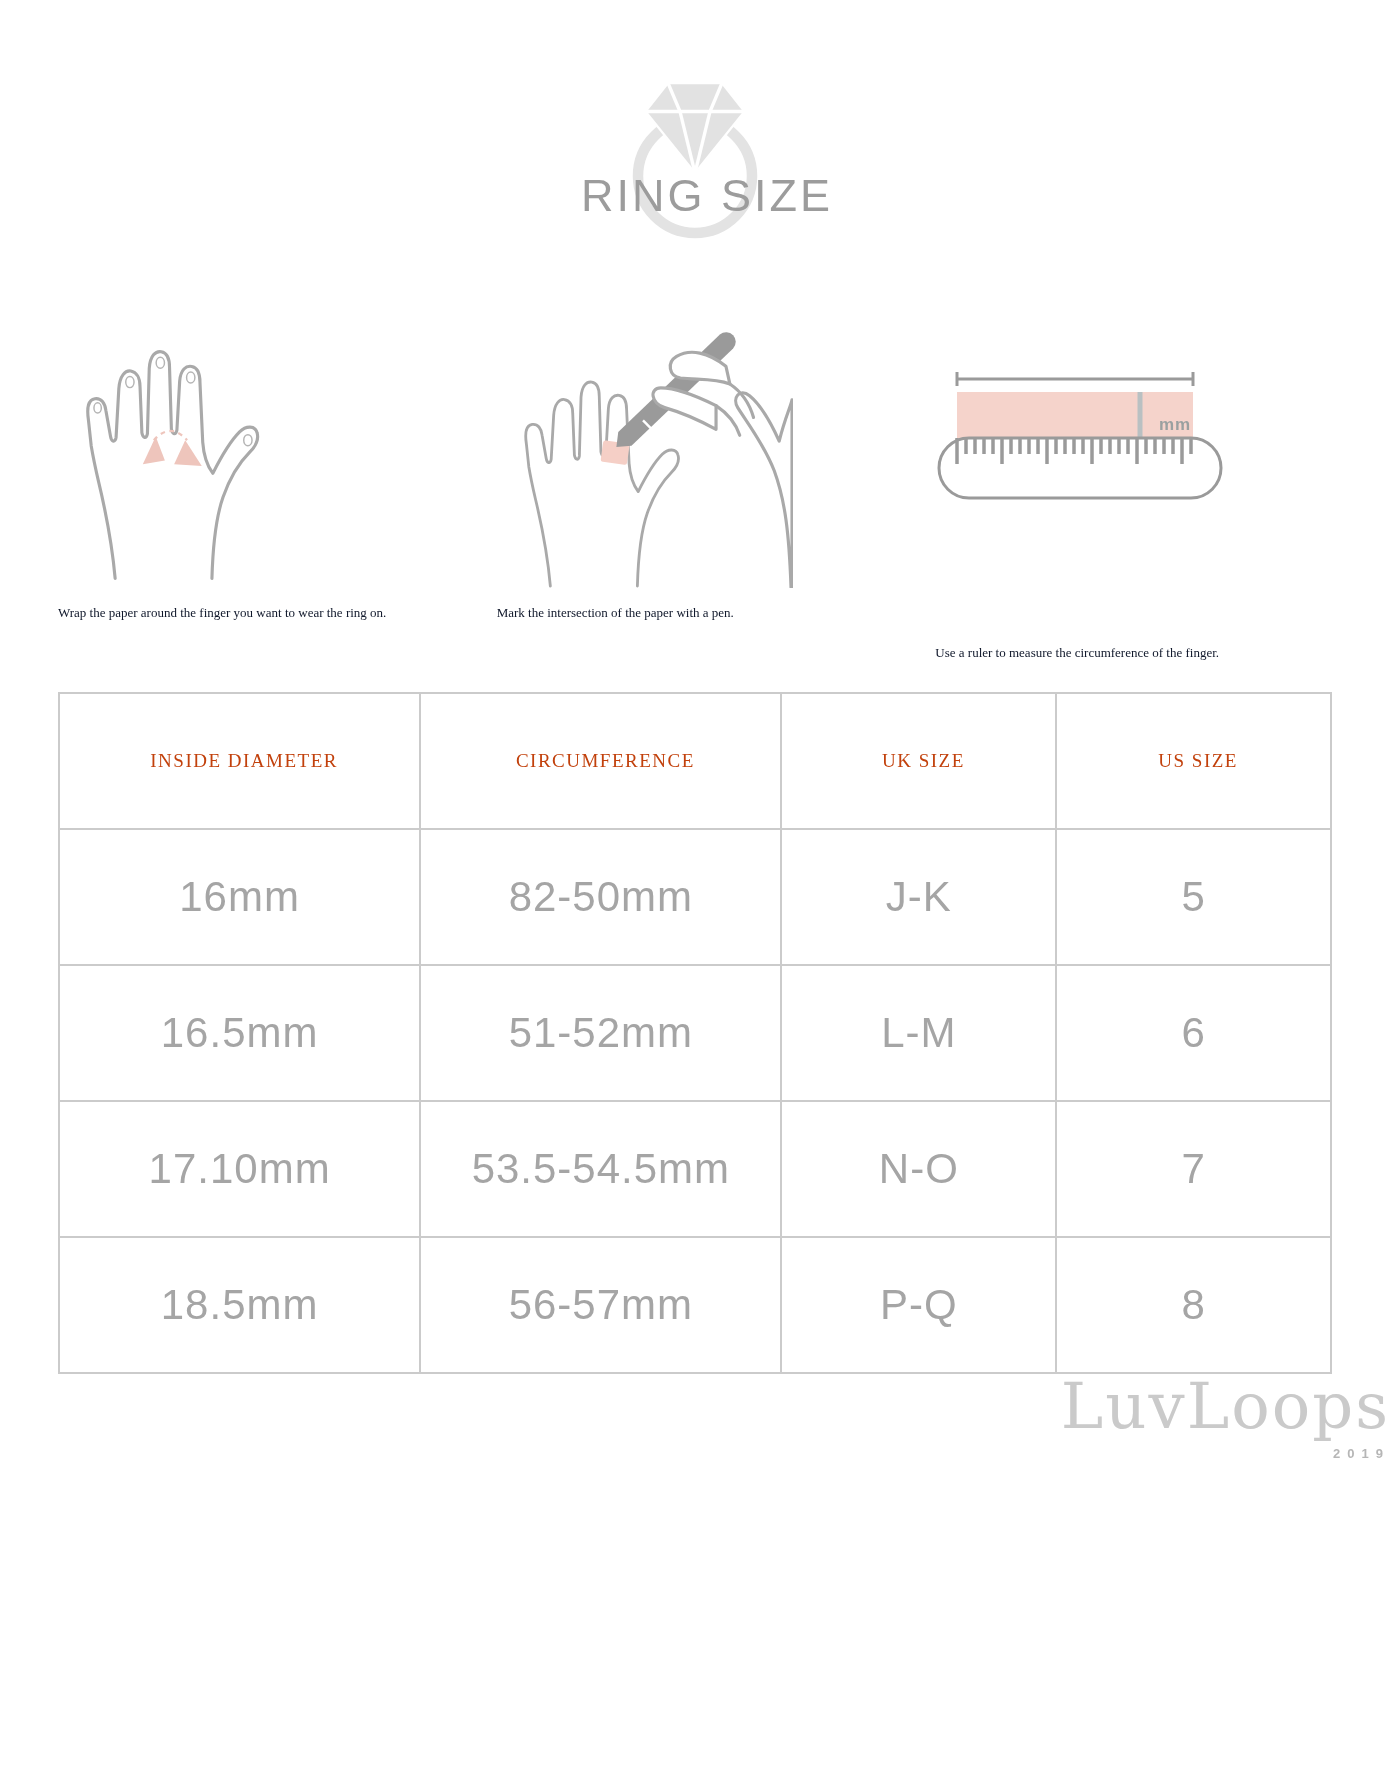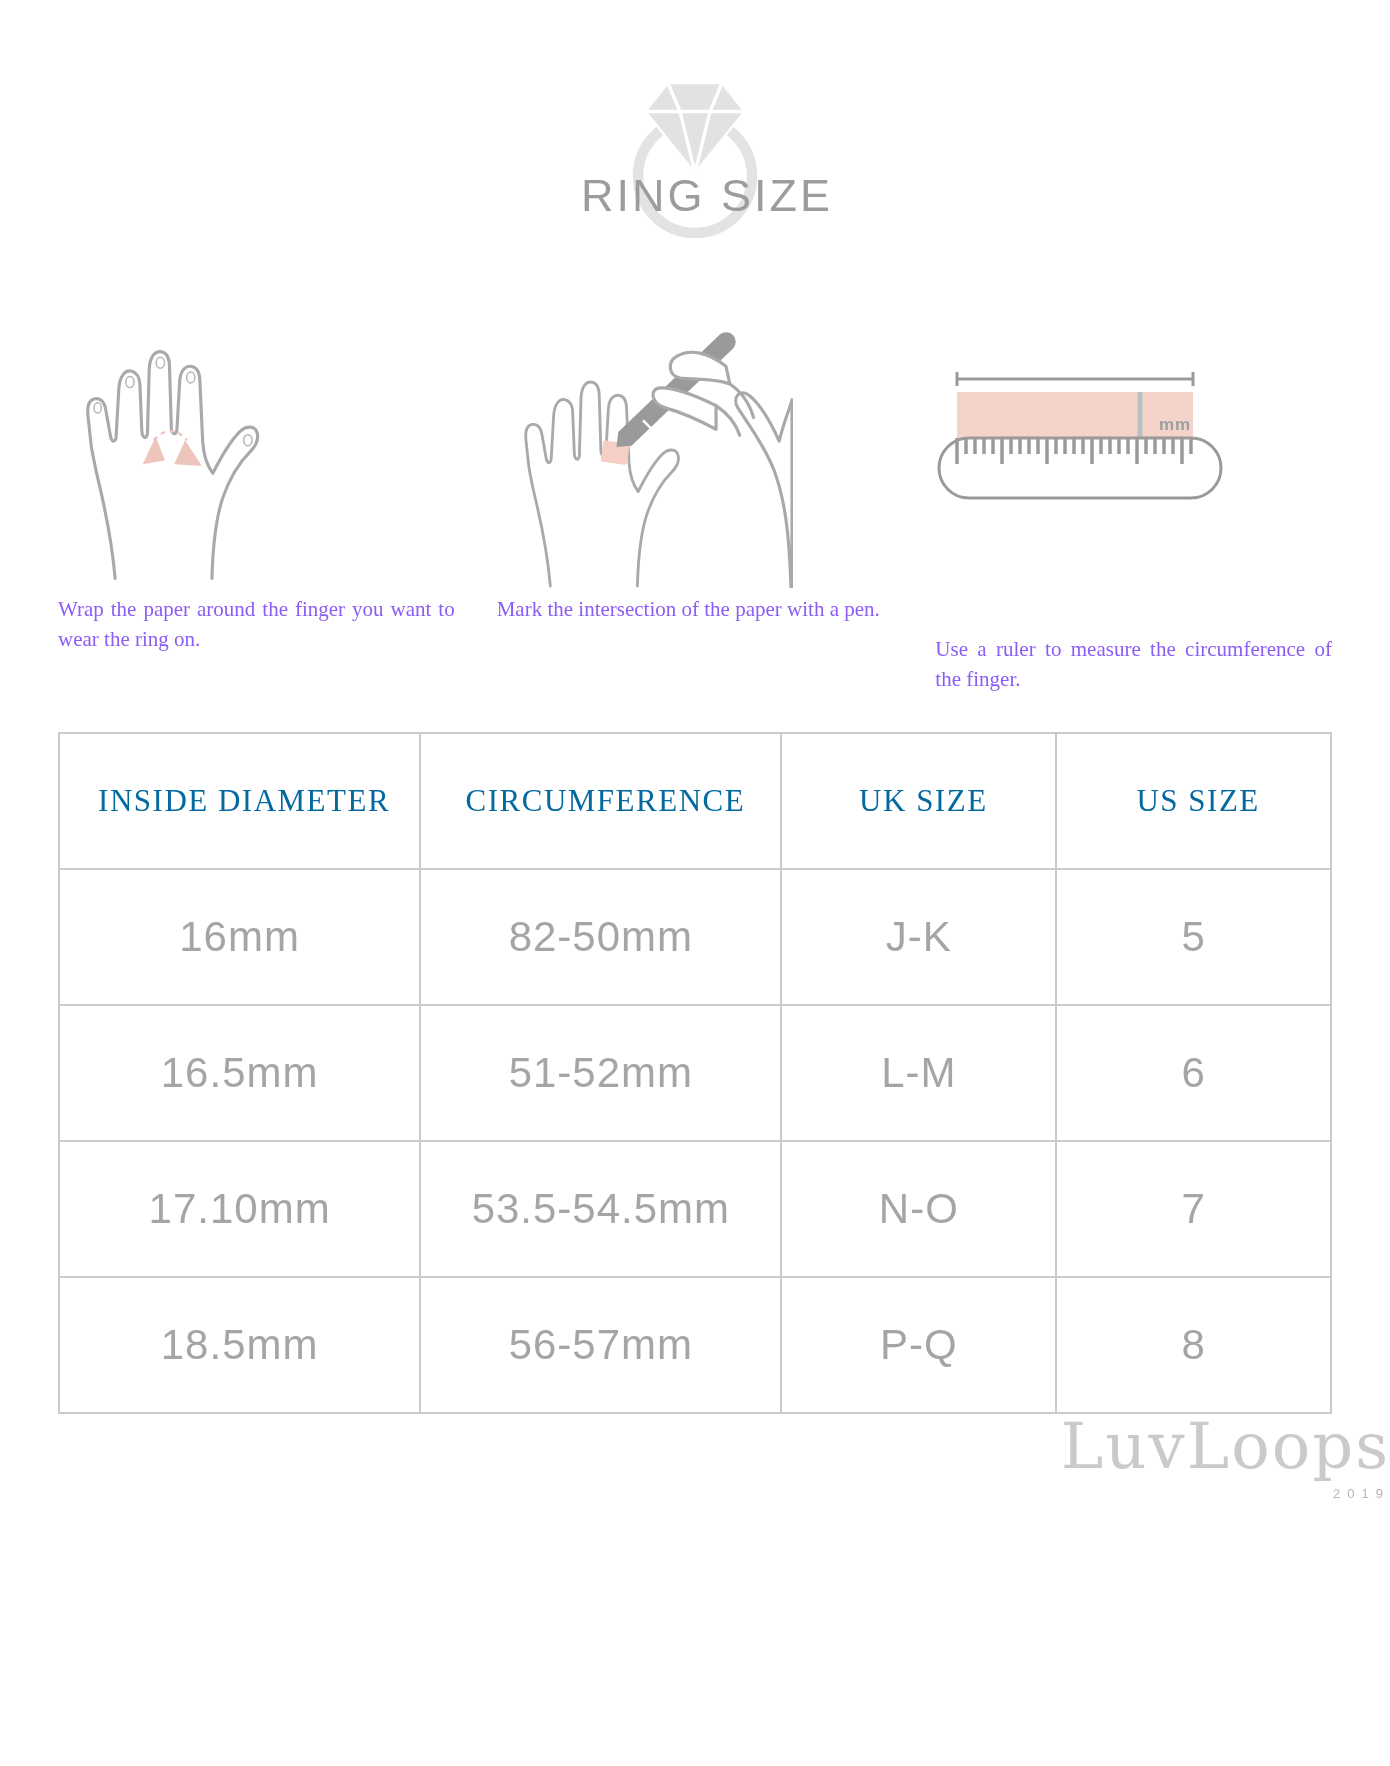--- a/index.html
+++ b/index.html
@@ -14,51 +14,51 @@
     position:absolute;left:50%;transform:translateX(-50%);top:84px;
     font-family:"Liberation Sans", sans-serif;font-weight:400;
     font-size:45px;letter-spacing:3px;color:#9c9c9c;margin:12px;white-space:nowrap;
   }
   
   .steps{display:flex;gap:42px;padding:0 58px;margin-top:44px;}
   .step{flex:1;min-width:0;}
   .illus{height:302px;display:flex;align-items:flex-end;}
   .illus.centered{align-items:center;padding-bottom:40px;}
   .caption{
-    margin-top:6px;font-size:21px;line-height:1.45;color:#8b5cf6;
+    margin-top:16px;font-size:13px;line-height:1.45;color:#0f172a;
     text-align:justify;text-justify:inter-word;
   }
   
   table.size-chart{
     width:1274px;margin:16px 58px 0;border-collapse:collapse;table-layout:fixed;
   }
   table.size-chart th, table.size-chart td{
     border:2px solid #cbcbcb;text-align:center;vertical-align:middle;height:132px;
   }
   table.size-chart th{
     font-family:"Liberation Serif", serif;font-weight:400;
-    font-size:31px;letter-spacing:1.5px;color:#0369a1;padding-left:10px;
+    font-size:19px;letter-spacing:1.5px;color:#c2410c;padding-left:10px;
   }
   table.size-chart td{
     font-family:"Liberation Sans", sans-serif;font-weight:300;
     font-size:42px;color:#a5a5a5;letter-spacing:1px;
   }
   col.c-wide{width:28.4%;} col.c-narrow{width:21.6%;}
   
   .footer{text-align:right;}
   .brand-name{
     font-family:"DejaVu Serif", serif;font-size:64px;color:#cacaca;
     letter-spacing:2px;line-height:1;
   }
   .brand-tagline{
     margin-top:16px;font-family:"Liberation Sans", sans-serif;font-weight:700;
     font-size:15px;letter-spacing:9px;color:#b6b6b6;
   }
   .brand-year{
-    margin-top:8px;font-family:"Liberation Sans", sans-serif;font-weight:400;
+    margin-top:8px;font-family:"Liberation Sans", sans-serif;font-weight:700;
     font-size:13px;letter-spacing:7px;color:#b6b6b6;
   }
 </style>
 </head>
 <body>
 
 <div class="page">
 
   <div class="brand-block">
     <svg width="150" height="165" viewBox="0 0 100 110" aria-hidden="true">

